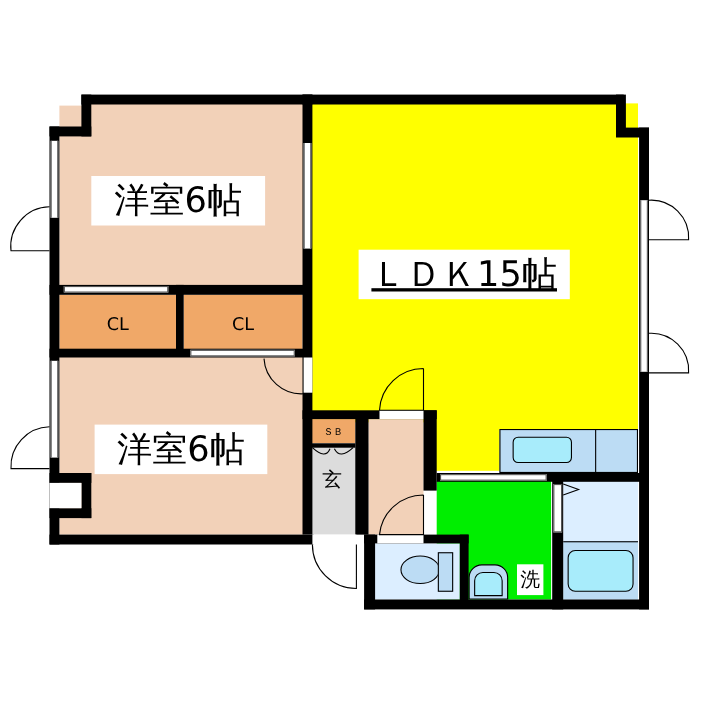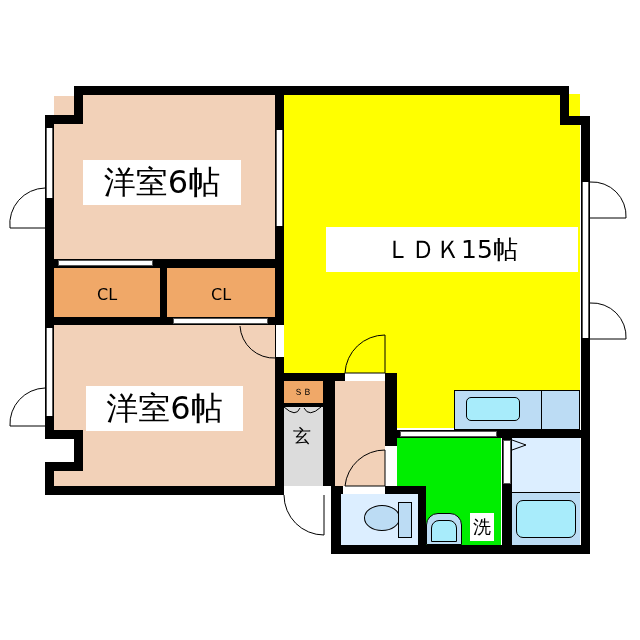--- a/index.html
+++ b/index.html
@@ -88,18 +88,18 @@
     <path d="M385 450 A40 40 0 0 0 345 486 L385 486 L385 450"></path>
     <path d="M284 495 A40 40 0 0 0 324 535 L324 495"></path>
     <path d="M284 407 Q296 418 300 408"></path>
     <path d="M321 407 Q309 418 304 408"></path>
     <path d="M512 440 L526 445 L512 450"></path>
   </g>
 </svg>
 
 <div class="room-label" style="left:83px;top:160px;width:158px;height:45px;font-size:32px;">洋室6帖</div>
 <div class="room-label" style="left:86px;top:386px;width:157px;height:45px;font-size:32px;">洋室6帖</div>
-<div class="room-label" style="left:326px;top:227px;width:252px;height:45px;font-size:25px;">ＬＤＫ15帖</div>
+<div class="room-label" style="left:326px;top:227px;width:192px;height:45px;font-size:32px;text-decoration:underline;">ＬＤＫ15帖</div>
 <div class="small-label" style="left:54px;top:280px;width:106px;height:28px;font-size:16px;">CL</div>
 <div class="small-label" style="left:167px;top:280px;width:108px;height:28px;font-size:16px;">CL</div>
 <div class="small-label" style="left:283px;top:382px;width:40px;height:20px;font-size:9px;">ＳＢ</div>
 <div class="small-label" style="left:285px;top:422px;width:34px;height:28px;font-size:18px;">玄</div>
 <div class="room-label" style="left:470px;top:513px;width:24px;height:28px;font-size:18px;">洗</div>
 
 </body></html>

